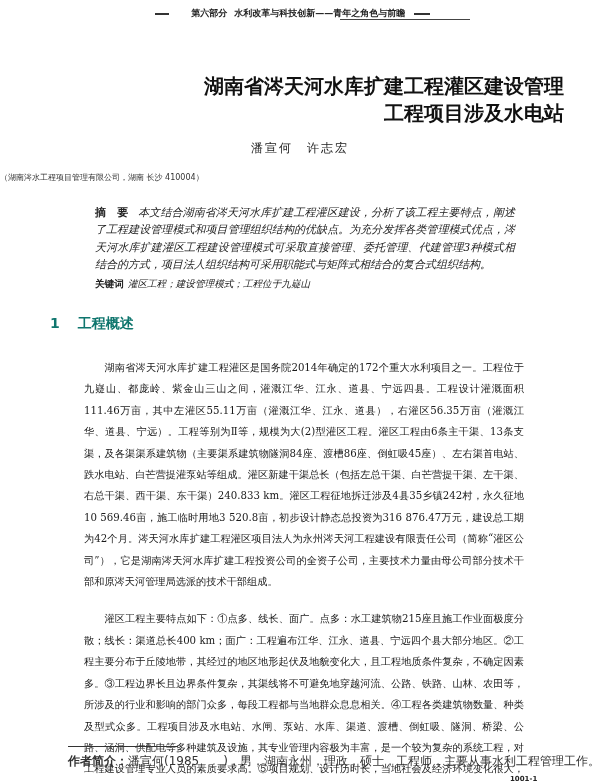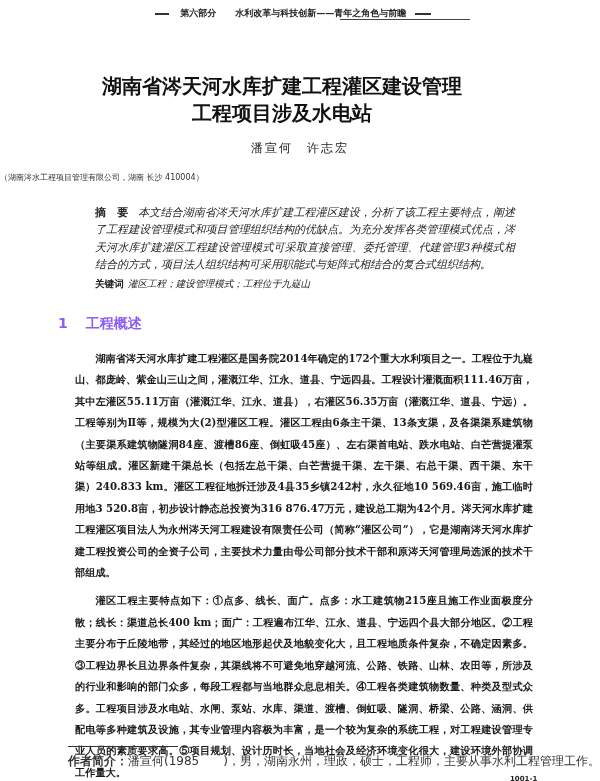--- a/index.html
+++ b/index.html
@@ -38,21 +38,21 @@
     left: 340px;
     width: 130px;
     height: 1px;
     background: #444;
   }
   .title {
     position: absolute;
     top: 73px;
     left: 0;
     width: 564px;
-    text-align: center;
+    text-align: right;
     font-family: "DejaVu Serif", "Liberation Serif", serif;
     font-weight: bold;
     font-size: 20px;
     line-height: 27px;
     color: #111;
   }
   .authors {
     position: absolute;
     top: 140px;
     left: 0;
@@ -102,43 +102,42 @@
     font-weight: bold;
     font-family: "DejaVu Sans", "Liberation Sans", sans-serif;
     margin-right: 4px;
   }
   .keywords .kw {
     font-style: italic;
   }
   .section-heading {
     position: absolute;
     top: 315px;
-    left: 58px;
+    left: 50px;
     font-family: "DejaVu Sans", "Liberation Sans", sans-serif;
     font-weight: bold;
     font-size: 14px;
-    color: #8b5cf6;
+    color: #0f766e;
   }
   .section-heading .num {
     margin-right: 18px;
   }
   .body-text {
     position: absolute;
     top: 341px;
     left: 68px;
     width: 472px;
     font-size: 10.2px;
     line-height: 21.4px;
     color: #1a1a1a;
     text-align: justify;
   }
   .body-text p {
-    margin: 7px;
+    margin: 16px;
     text-indent: 2em;
-    font-weight: bold;
   }
   .footnote-rule {
     position: absolute;
     top: 746px;
     left: 68px;
     width: 110px;
     height: 1px;
     background: #333;
   }
   .footnote {
@@ -161,22 +160,22 @@
     font-size: 7px;
     font-weight: bold;
     color: #222;
   }
 </style>
 </head>
 <body>
 
 <div class="running-header">
   <span class="dash" style="width:14px"></span>
-  <span style="margin-left:8px">第六部分</span>
-  <span style="margin-left:16px">水利改革与科技创新——青年之角色与前瞻</span>
+  <span style="margin-left:19px">第六部分</span>
+  <span style="margin-left:4px">水利改革与科技创新——青年之角色与前瞻</span>
   <span class="dash" style="width:16px;margin-left:6px"></span>
 </div>
 <div class="header-rule"></div>
 
 <div class="title">
   <div>湖南省涔天河水库扩建工程灌区建设管理</div>
   <div>工程项目涉及水电站</div>
 </div>
 
 <div class="authors">潘宣何　许志宏</div>

